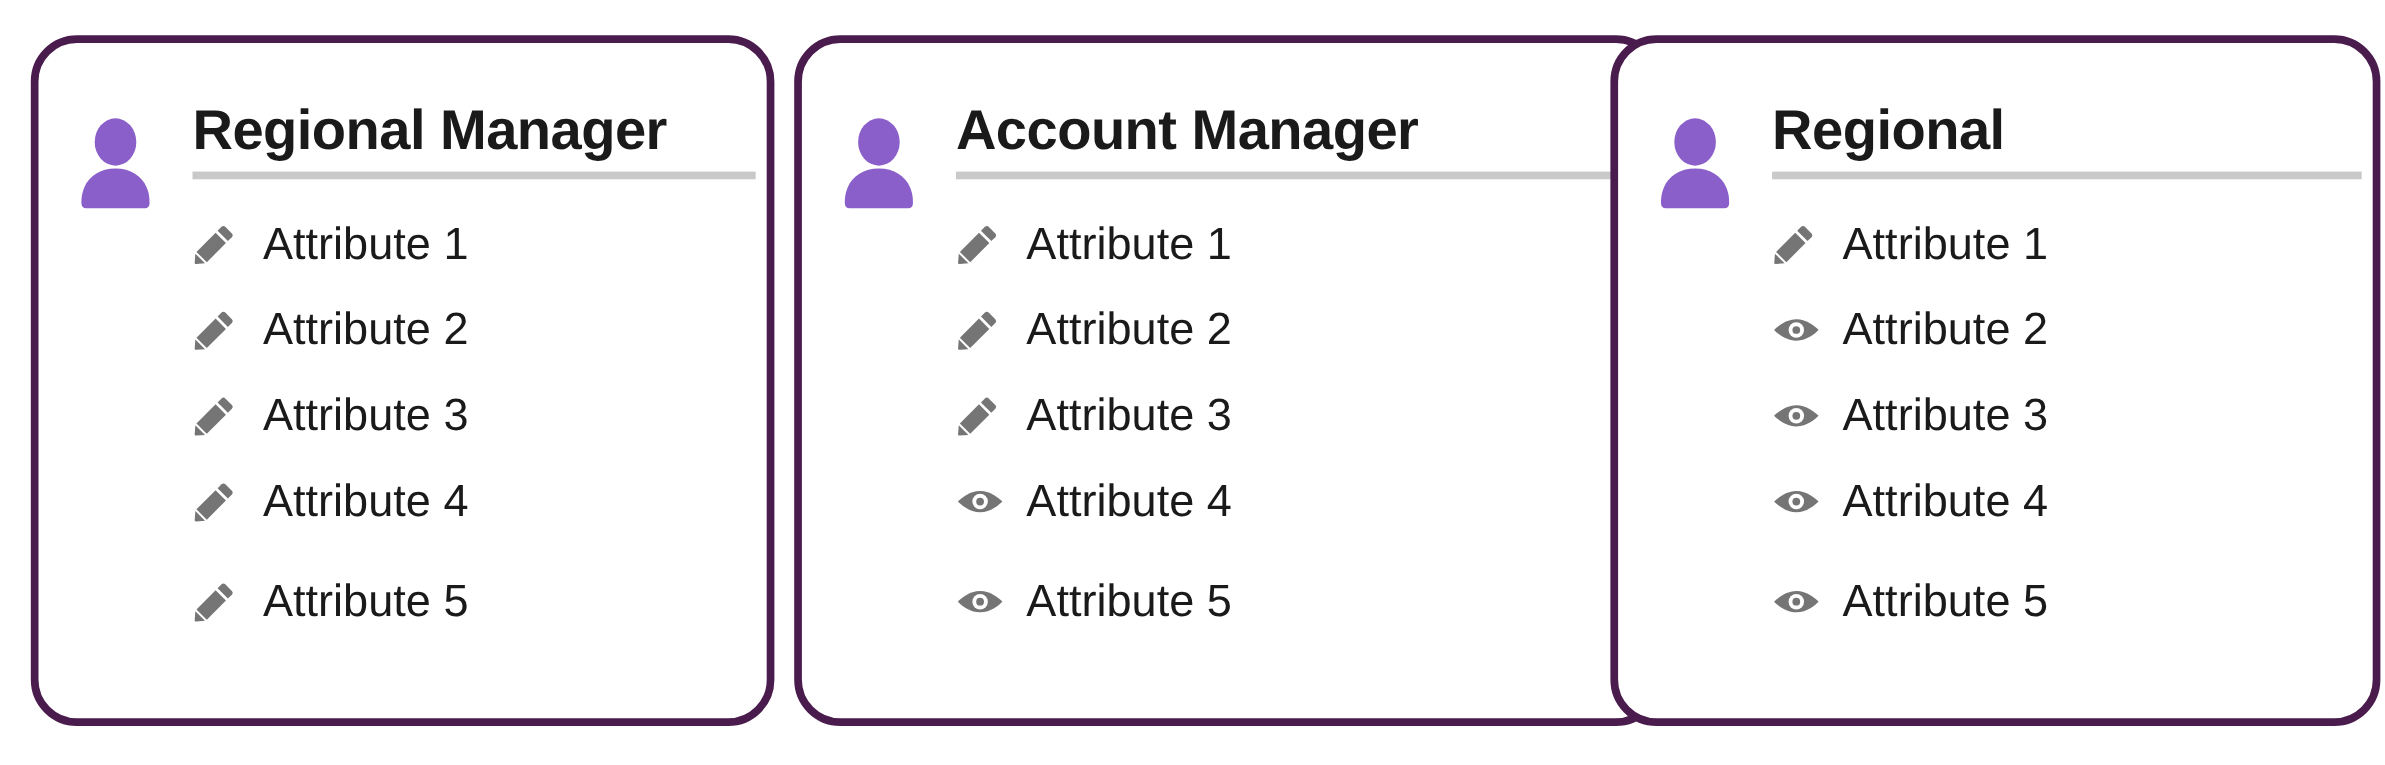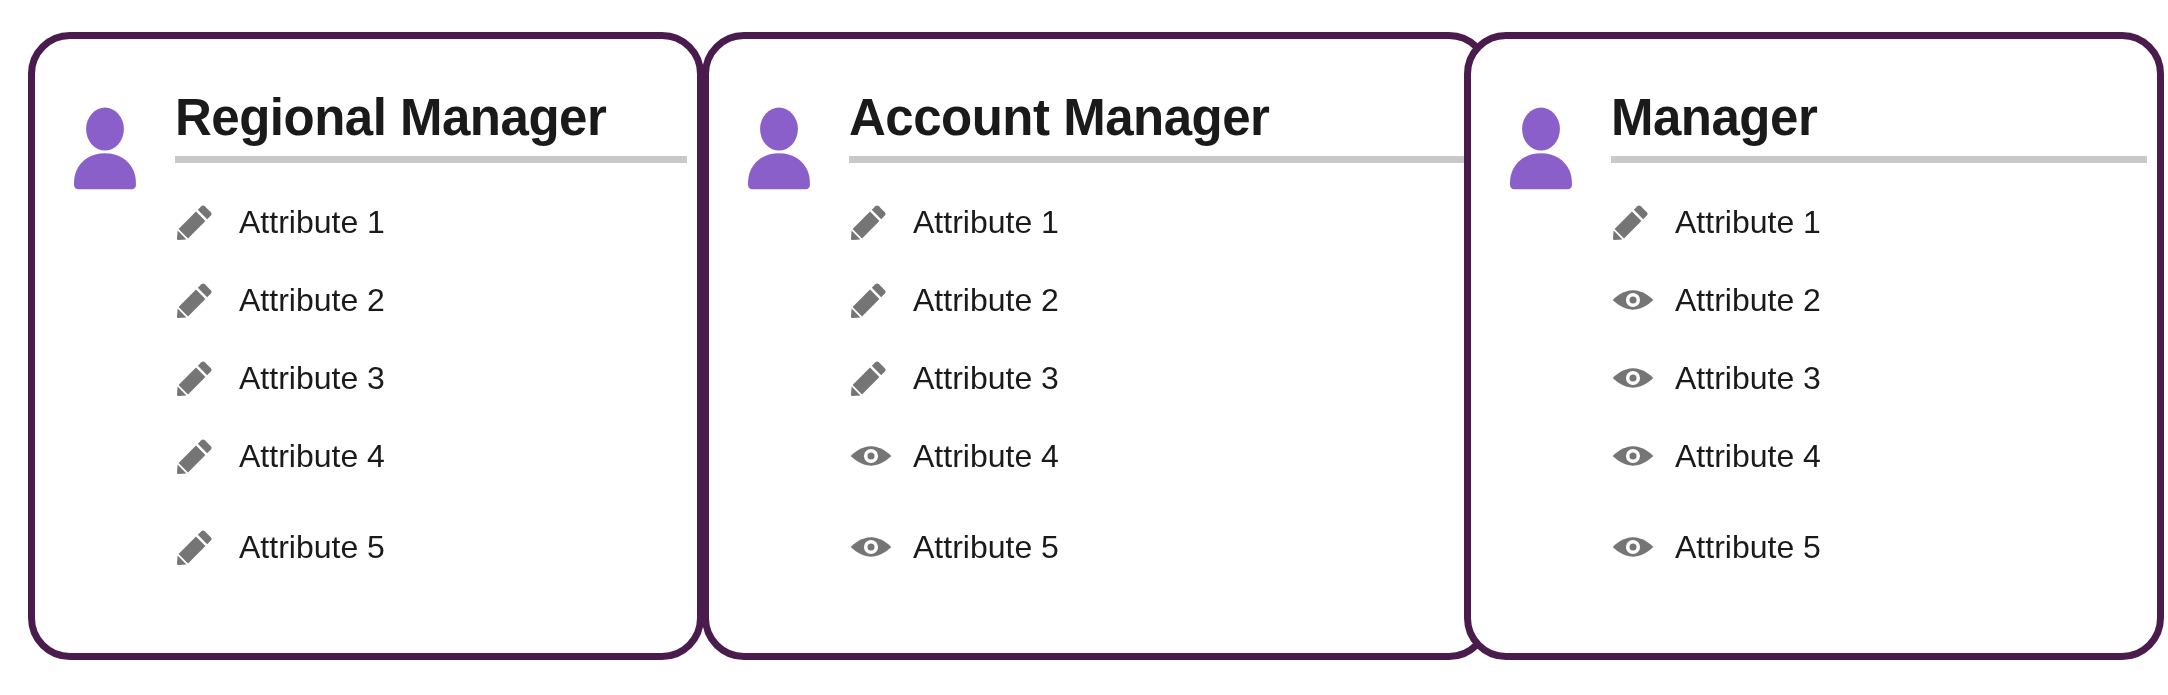--- a/index.html
+++ b/index.html
@@ -30,21 +30,21 @@
     background: #ffffff;
     border: 7px solid #4A1B4D;
     border-radius: 42px;
     display: flex;
     flex-direction: row;
     align-items: flex-start;
     padding: 0;
   }
 
   .card-1 { left: 28px;   width: 676px; }
-  .card-2 { left: 702px;  width: 789px; }
+  .card-2 { left: 722px;  width: 789px; }
   .card-3 { left: 1464px; width: 700px; }
 
   .avatar-col {
     width: 140px;
     flex: 0 0 140px;
     display: flex;
     justify-content: center;
     padding-top: 66px;
   }
 
@@ -98,21 +98,21 @@
     width: 50px;
     height: 40px;
     display: flex;
     align-items: center;
     justify-content: flex-start;
     margin-right: 14px;
   }
   .attr-icon svg { display: block; }
 
   .attr-label {
-    font-size: 32px;
+    font-size: 41px;
     color: #1A1A1A;
     font-weight: normal;
     line-height: 1;
     white-space: nowrap;
   }
 </style>
 </head>
 <body>
 
 <div id="board">
@@ -261,21 +261,21 @@
       </div>
     </div>
     <div class="role-card card-3">
       <div class="avatar-col">
         <span class="person-icon"><svg viewBox="0 0 100 100" width="86" height="86" aria-hidden="true">
             <ellipse cx="50" cy="28" rx="22" ry="25" fill="#8B5FC9"></ellipse>
             <path d="M50 56 C66 56 78 64 83 76 C86 83 86 89 86 93 C86 96 84 98 81 98 L19 98 C16 98 14 96 14 93 C14 89 14 83 17 76 C22 64 34 56 50 56 Z" fill="#8B5FC9"></path>
           </svg></span>
       </div>
       <div class="content-col">
-        <div class="role-title">Manager</div>
+        <div class="role-title">Regional</div>
         <div class="title-divider"></div>
         <ul class="attr-list">
           <li class="attr-row">
             <span class="attr-icon">
               <svg viewBox="0 0 100 100" width="40" height="40" aria-hidden="true">
                 <g fill="#757575">
                   <path d="M74.5 10.5 L89.5 25.5 C92 28 92 31.5 89.5 34 L80.5 43 L57 19.5 L66 10.5 C68.5 8 72 8 74.5 10.5 Z"></path>
                   <path d="M52.5 24 L76 47.5 L32.5 91 L9 67.5 Z"></path>
                   <path d="M6.5 71.5 L28.5 93.5 L8.5 95 C6 95.3 4.7 94 5 91.5 Z"></path>
                 </g>

